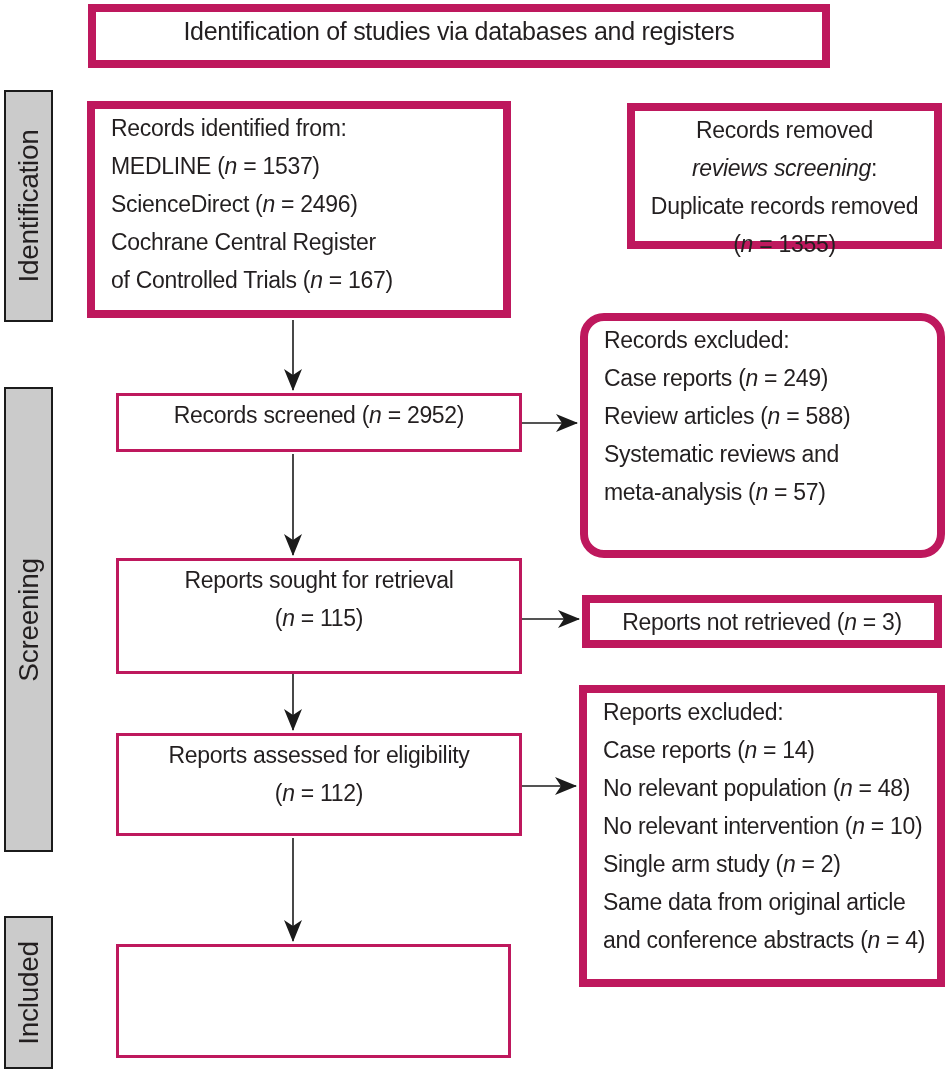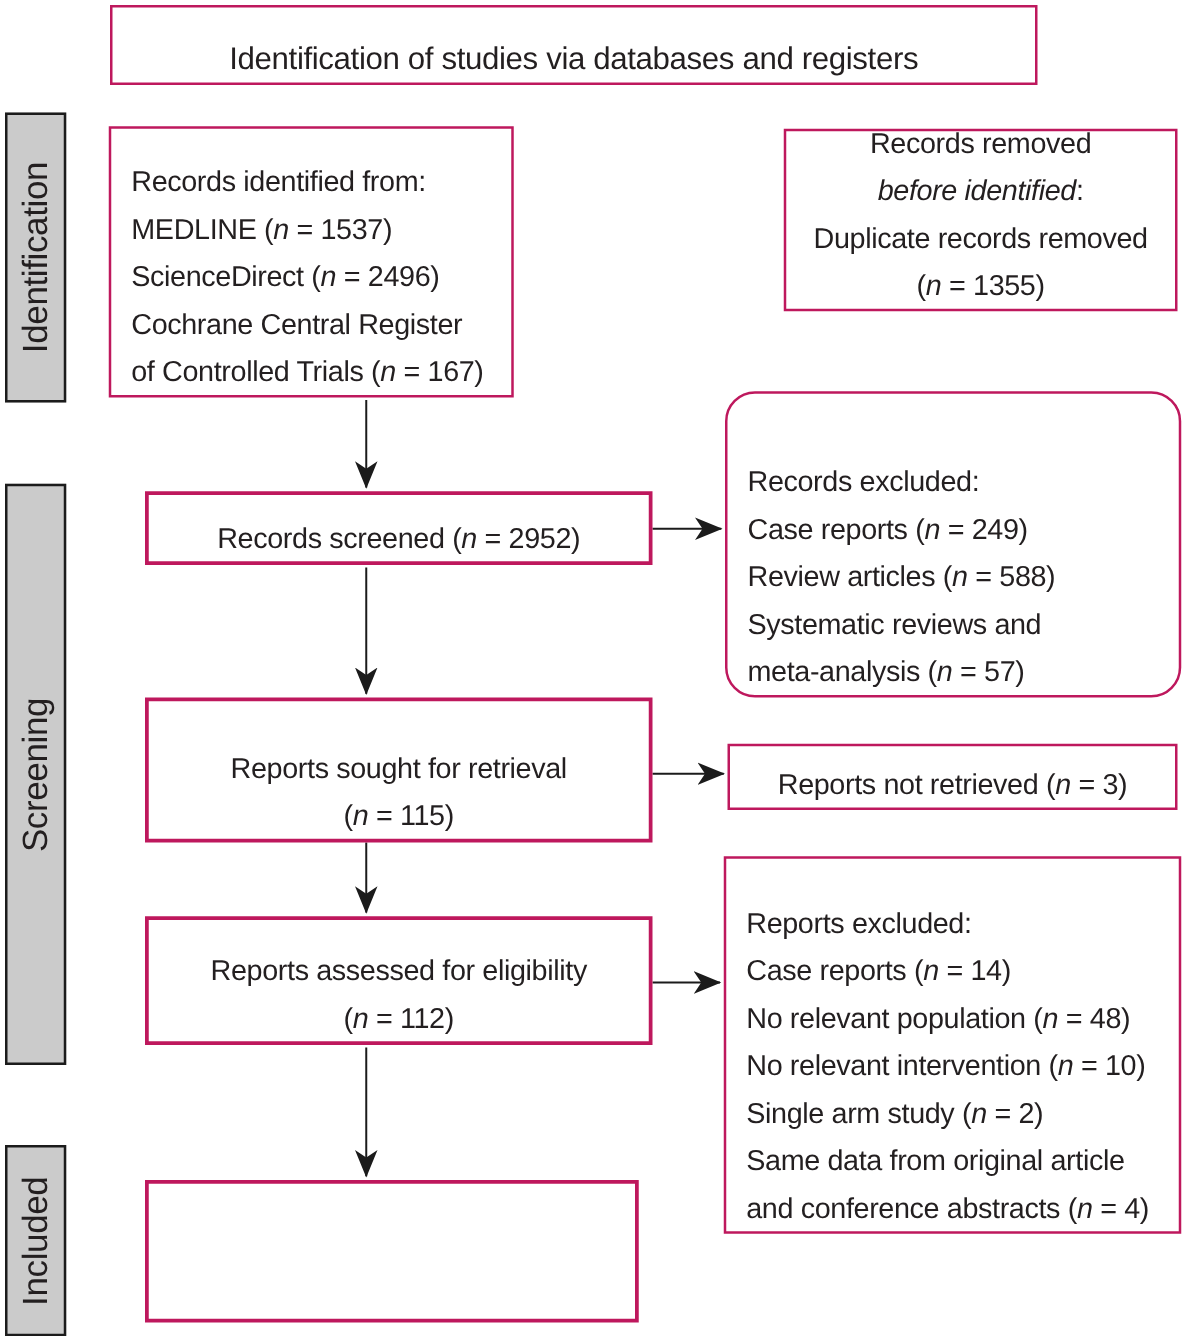--- a/index.html
+++ b/index.html
@@ -9,23 +9,23 @@
     height: 1069px;
     background: #ffffff;
     font-family: "Liberation Sans", "DejaVu Sans", sans-serif;
     color: #231f20;
     overflow: hidden;
   }
   .box {
     position: absolute;
     box-sizing: border-box;
     background: #ffffff;
-    border: 2px solid #be185d;
+    border: 8px solid #be185d;
     display: flex;
-    align-items: flex-end;
+    align-items: flex-start;
     justify-content: center;
     font-size: 23px;
     line-height: 38px;
     letter-spacing: -0.3px;
   }
   .thick { border-width: 3px; margin-left: 29px; }
   .lines { width: 100%; }
   .align-center .lines { text-align: center; }
   .align-left .lines { text-align: left; padding-left: 16px; padding-right: 8px; }
   .side {
@@ -39,21 +39,21 @@
   .vtext {
     transform: rotate(-90deg);
     white-space: nowrap;
     font-size: 28px;
     letter-spacing: -0.3px;
   }
   #title-box   { left: 88px;  top: 4px;    width: 742px; height: 64px; font-size: 25px; }
   #side-identification { left: 4px; top: 90px;  width: 45px; height: 228px; }
   #side-screening      { left: 4px; top: 387px; width: 45px; height: 461px; }
   #side-included       { left: 4px; top: 916px; width: 45px; height: 149px; }
-  #box-records-identified { left: 87px; top: 101px; width: 324px; height: 217px; }
+  #box-records-identified { left: 87px; top: 101px; width: 424px; height: 217px; }
   #box-records-screened   { left: 87px; top: 393px; width: 406px; height: 59px; }
   #box-reports-sought     { left: 87px; top: 558px; width: 406px; height: 116px; }
   #box-reports-assessed   { left: 87px; top: 733px; width: 406px; height: 103px; }
   #box-studies-included   { left: 87px; top: 944px; width: 395px; height: 114px; }
   #box-records-removed    { left: 627px; top: 103px; width: 315px; height: 146px; }
   #box-records-excluded   { left: 580px; top: 313px; width: 365px; height: 245px; border-radius: 24px; }
   #box-reports-not-retrieved { left: 582px; top: 595px; width: 360px; height: 53px; }
   #box-reports-excluded   { left: 579px; top: 685px; width: 366px; height: 302px; }
   .arrows {
     position: absolute;
@@ -102,21 +102,21 @@
         <div class="line"><span>MEDLINE (</span><i>n</i><span> = 1537)</span></div>
         <div class="line"><span>ScienceDirect (</span><i>n</i><span> = 2496)</span></div>
         <div class="line"><span>Cochrane Central Register</span></div>
         <div class="line"><span>of Controlled Trials (</span><i>n</i><span> = 167)</span></div>
       </div>
   </div>
 
   <div class="box align-center" id="box-records-removed">
     <div class="lines">
         <div class="line"><span>Records removed</span></div>
-        <div class="line"><i>before identified</i><span>:</span></div>
+        <div class="line"><i>reviews screening</i><span>:</span></div>
         <div class="line"><span>Duplicate records removed</span></div>
         <div class="line"><span>(</span><i>n</i><span> = 1355)</span></div>
       </div>
   </div>
 
   <div class="box align-center thick" id="box-records-screened">
     <div class="lines">
         <div class="line"><span>Records screened (</span><i>n</i><span> = 2952)</span></div>
       </div>
   </div>

